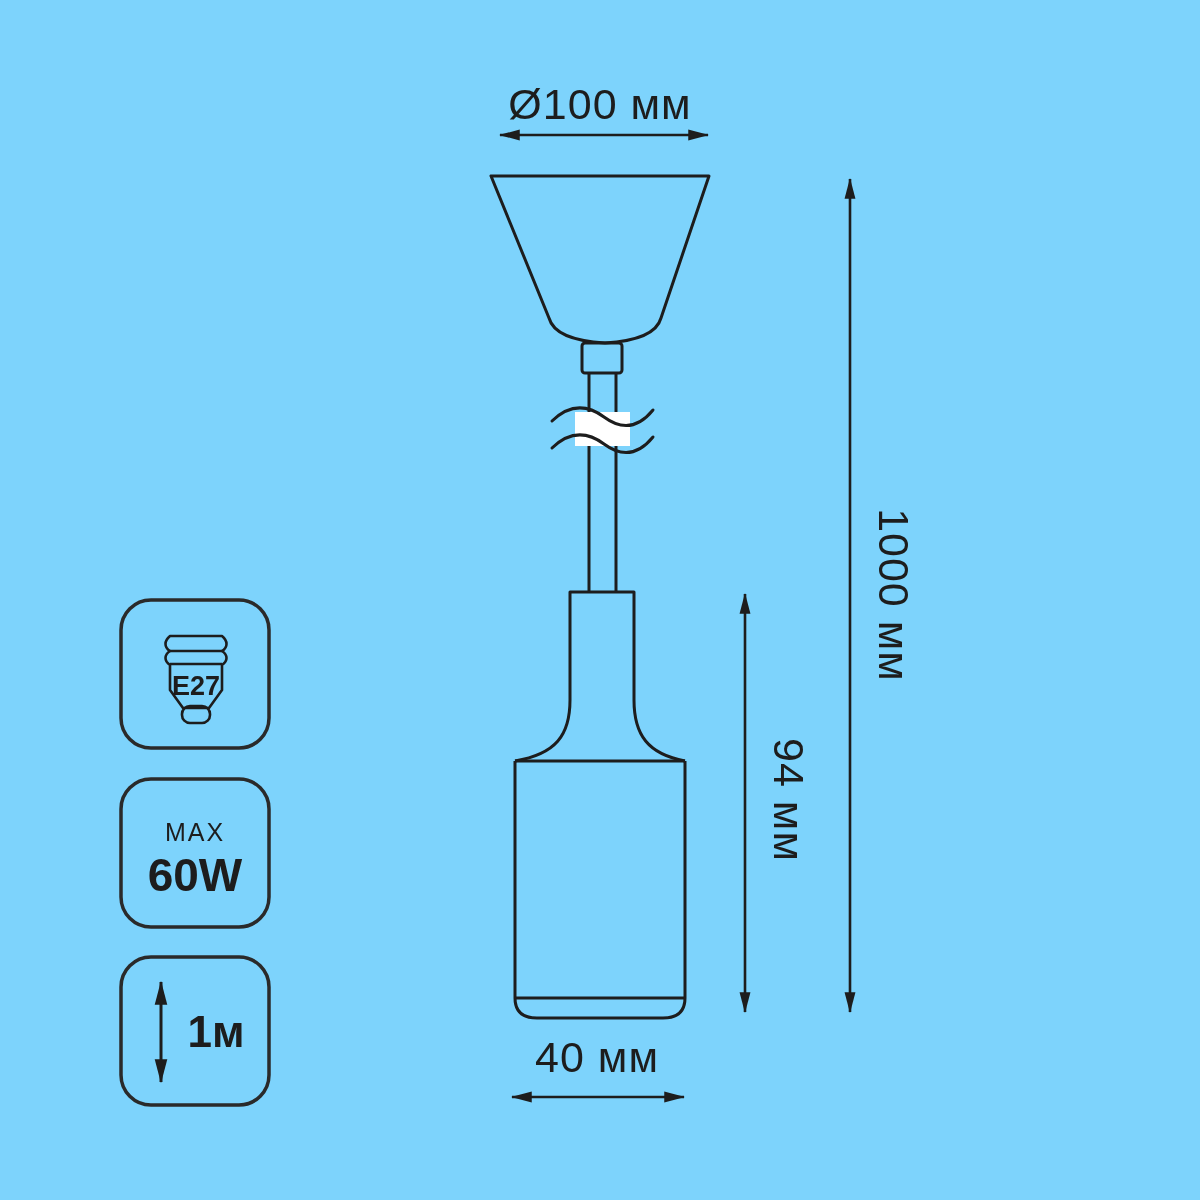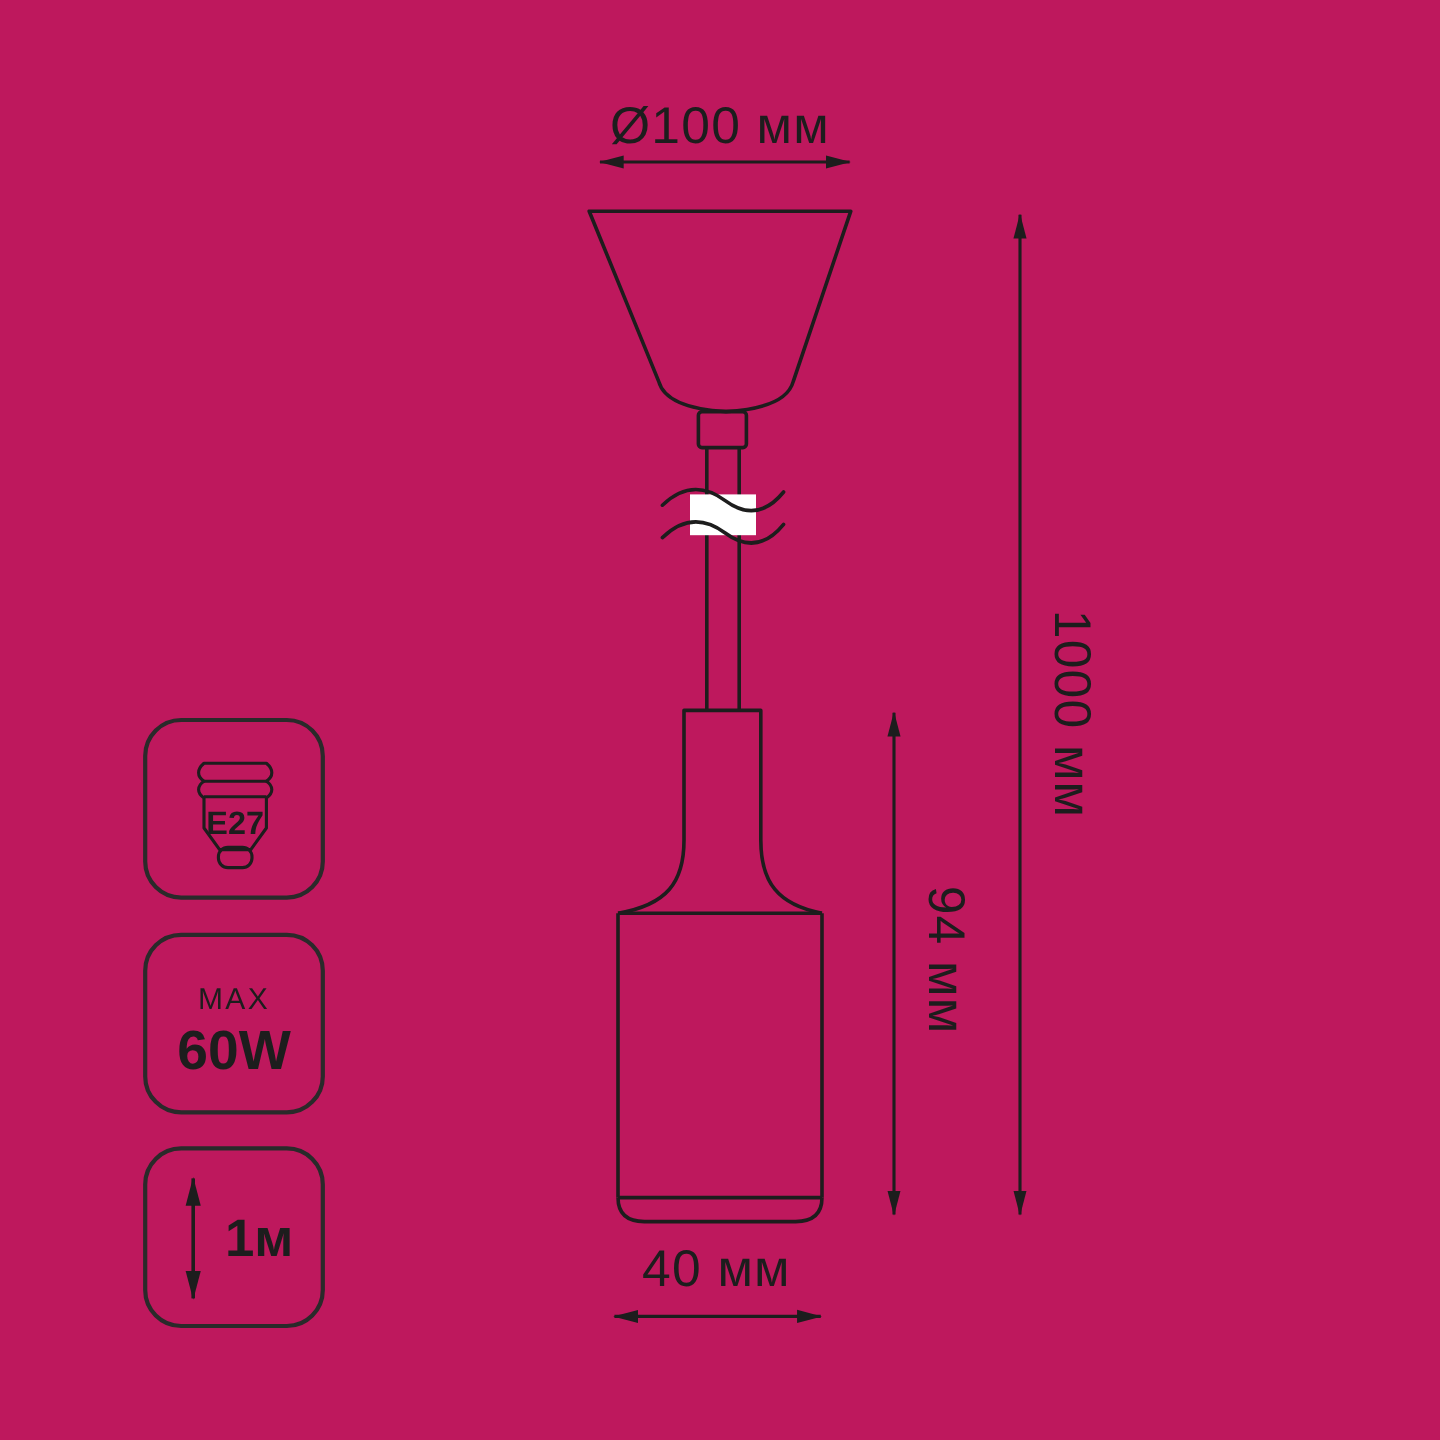--- a/index.html
+++ b/index.html
@@ -7,21 +7,21 @@
     padding: 0;
     background: #ffffff;
     width: 1200px;
     height: 1200px;
     font-family: "Liberation Sans", sans-serif;
   }
   .page {
     position: relative;
     width: 1200px;
     height: 1200px;
-    background: #be185d;
+    background: #7dd3fc;
     overflow: hidden;
   }
   svg { display: block; }
   svg text {
     fill: #1d1d1d;
     font-family: "Liberation Sans", sans-serif;
   }
   .dim-text  { font-size: 43px; font-weight: 400; letter-spacing: 1px; }
   .badge-sm  { font-size: 25px; font-weight: 500; letter-spacing: 2px; }
   .badge-lg  { font-size: 46px; font-weight: 700; }

